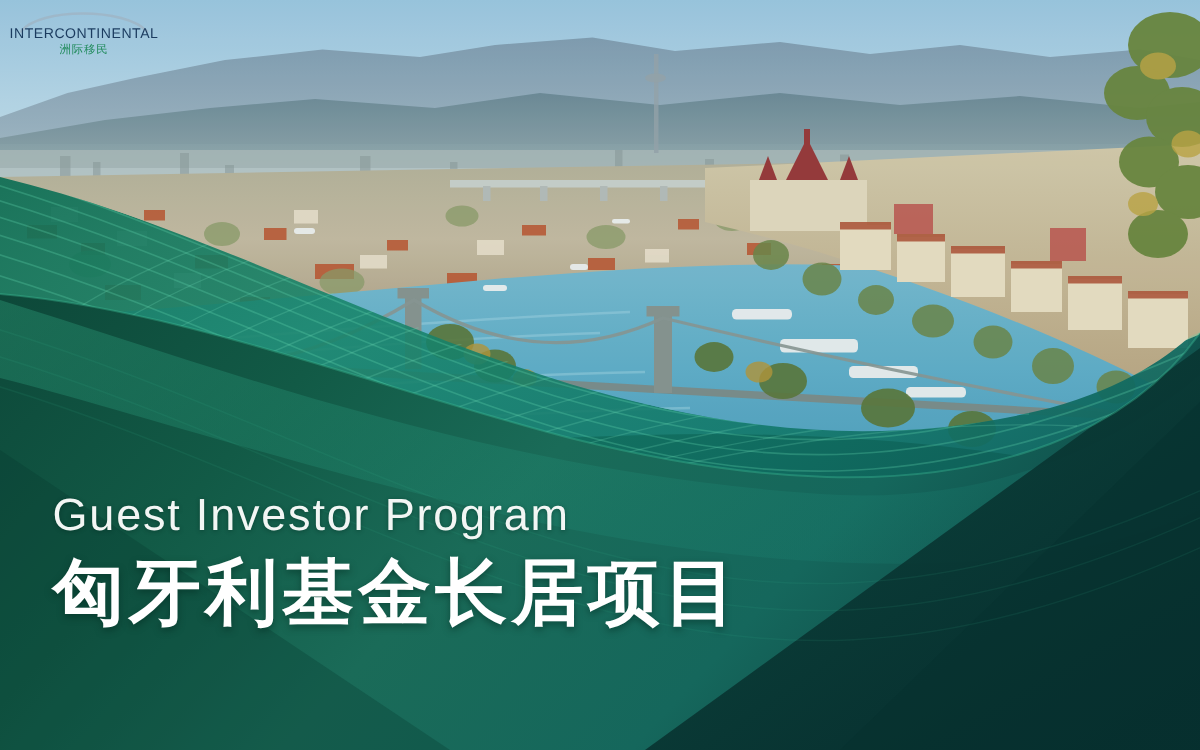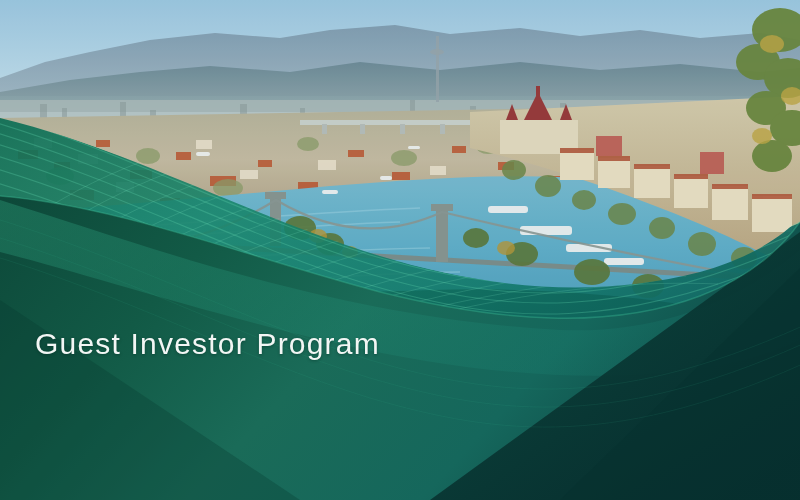--- a/index.html
+++ b/index.html
@@ -378,18 +378,29 @@
           <path d="M-20,232 C120,272 240,338 370,378 C500,416 620,430 820,336"></path>
           <path d="M-20,252 C120,292 240,358 370,398 C500,436 620,450 820,356"></path>
         </g>
       </g>
 
       <path d="M0,196 C120,206 250,258 380,292 C500,322 610,330 700,296
                C748,278 780,250 800,222" fill="none" stroke="#3fc49a" stroke-opacity="0.35" stroke-width="1.4"></path>
     </svg>
   </div>
 
+  <div id="logo">
+    <svg viewBox="0 0 106 34" aria-hidden="true">
+
+      <path d="M10,18 C22,2 80,2 94,18" fill="none" stroke="#9fb6c6" stroke-width="1.6" stroke-linecap="round" opacity="0.9"></path>
+
+      <text x="52" y="22" text-anchor="middle" font-family="'Liberation Sans', sans-serif" font-size="9.4" letter-spacing="0.35" fill="#1b3b5f">INTERCONTINENTAL</text>
+
+      <text x="52" y="32" text-anchor="middle" font-family="'DejaVu Sans', sans-serif" font-size="7.6" letter-spacing="0.6" fill="#1f8a5a">洲际移民</text>
+    </svg>
+  </div>
 
   <div id="titleblock">
     <div id="title-en">Guest Investor Program</div>
+    <div id="title-cn">匈牙利基金长居项目</div>
   </div>
 
 </div>
 
 </body></html>

